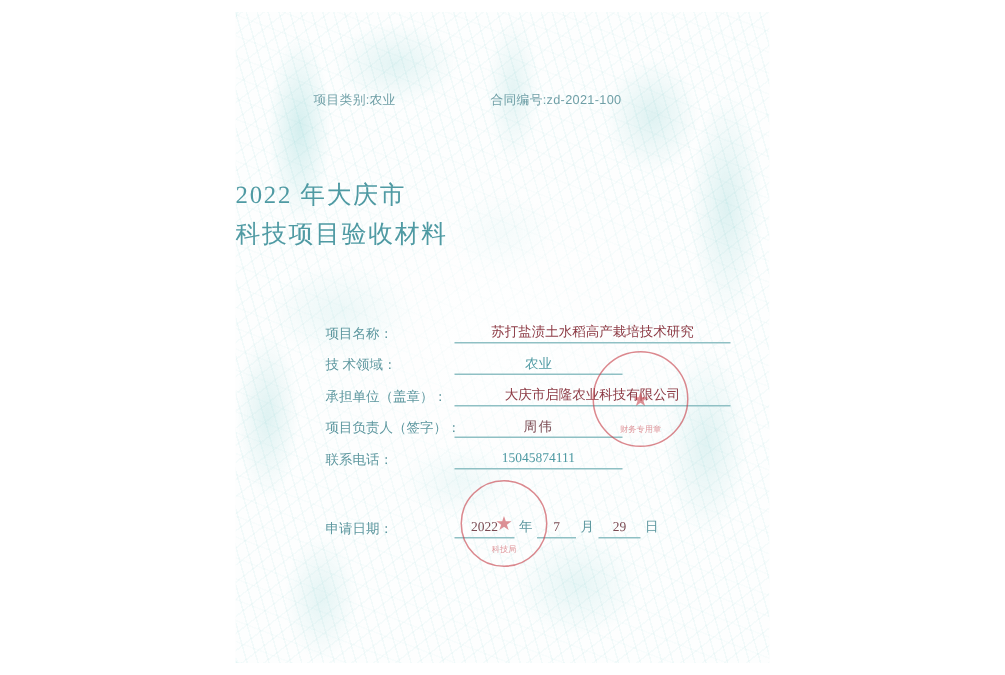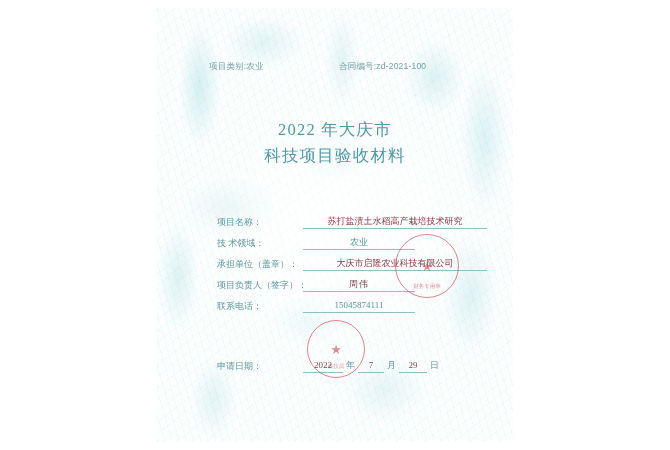--- a/index.html
+++ b/index.html
@@ -78,27 +78,27 @@
   
   .hdr {
     position: absolute;
     top: 53px;
     font-size: 8.5px;
     color: #6f9fa6;
     letter-spacing: 0.2px;
     white-space: nowrap;
   }
   #hdr-category { left: 52px; }
-  #hdr-contract { left: 182px; }
+  #hdr-contract { left: 170px; }
 
   
   .title {
     position: absolute;
     width: 100%;
-    text-align: center;
+    text-align: left;
     color: #4f9aa3;
     font-size: 16.5px;
     letter-spacing: 1.2px;
     white-space: nowrap;
     font-family: "Liberation Serif", serif;
   }
   #title-line1 { top: 111px; }
   #title-line2 { top: 137px; }
 
   
@@ -136,21 +136,21 @@
   }
   .field .val.wide { min-width: 176px; }
   .field .val.narrow { min-width: 104px; }
 
   #f-name   { top: 206px; }
   #f-field  { top: 227px; }
   #f-unit   { top: 248px; }
   #f-leader { top: 269px; }
   #f-phone  { top: 290px; }
   #f-rec    { top: 311px; }
-  #f-date   { top: 350px; }
+  #f-date   { top: 336px; }
 
   
   .date-row {
     display: flex;
     align-items: flex-end;
     gap: 0;
     font-size: 9px;
     color: #5d979f;
   }
   .date-row .seg {

